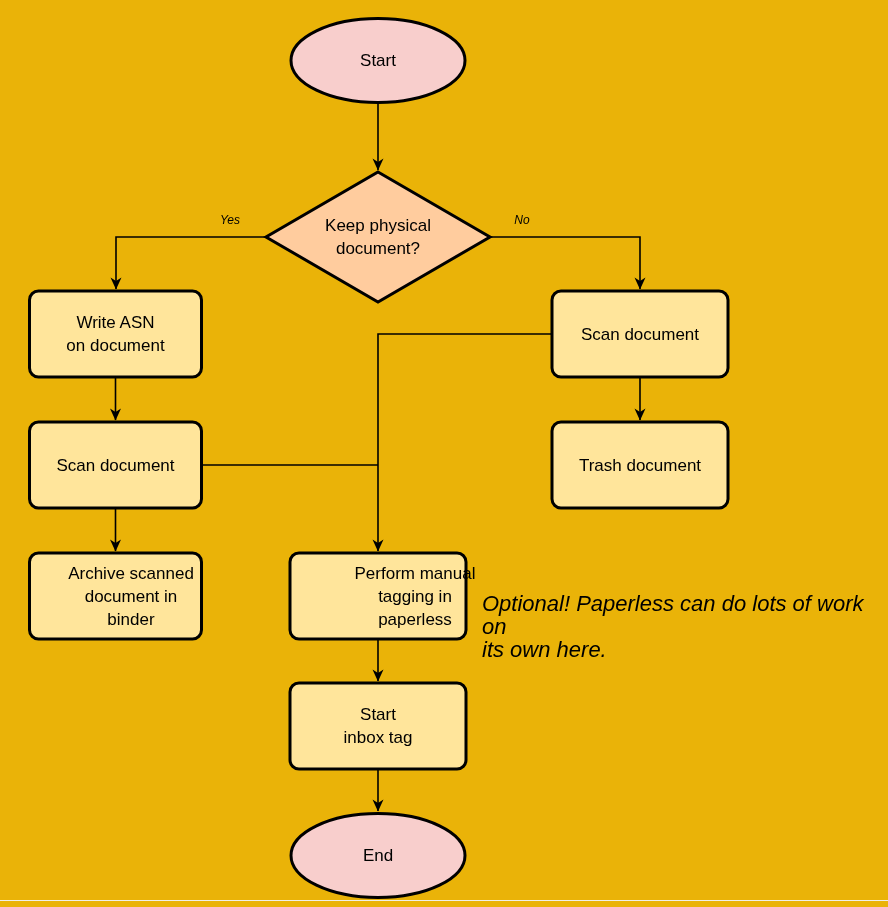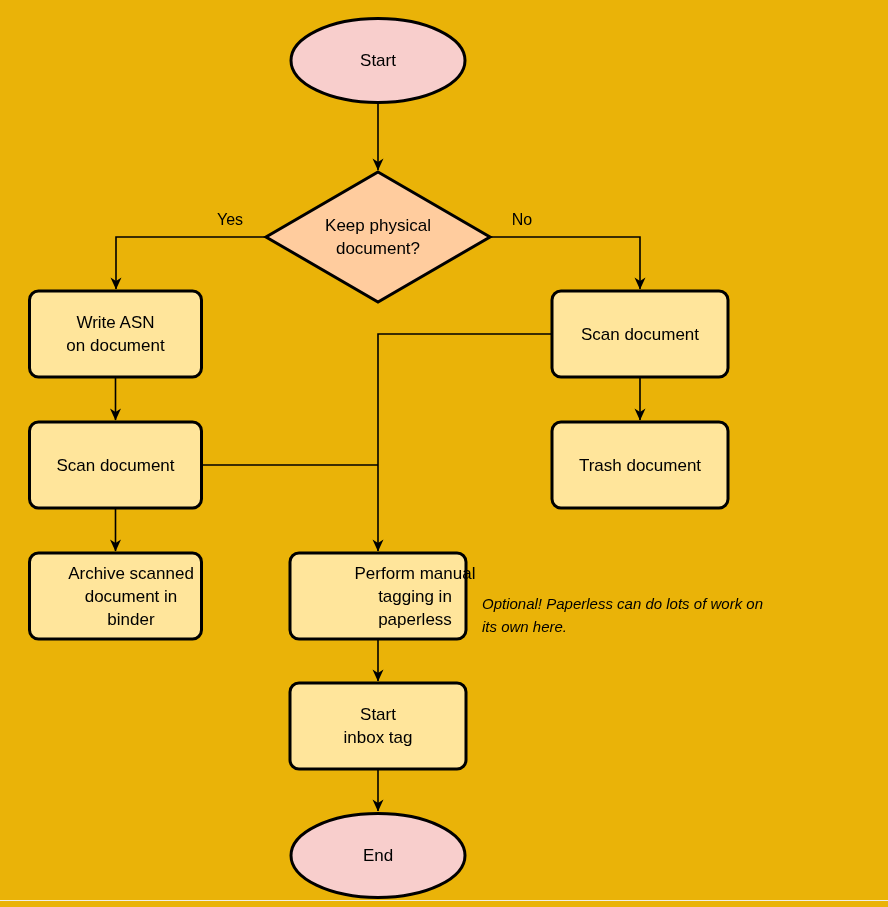--- a/index.html
+++ b/index.html
@@ -39,31 +39,32 @@
     text-align: center;
     font-size: 17px;
     line-height: 23px;
     color: #000000;
     white-space: pre-line;
     pointer-events: none;
   }
   .edge-label {
     position: absolute;
     transform: translateX(-50%);
-    font-size: 16px;
+    font-size: 12px;
     line-height: 20px;
     color: #000000;
     pointer-events: none;
+    font-style: italic;
   }
   .annotation {
     position: absolute;
     left: 482px;
     top: 592px;
     width: 400px;
-    font-size: 15px;
+    font-size: 22px;
     line-height: 23px;
     font-style: italic;
     color: #000000;
     white-space: pre-line;
     pointer-events: none;
   }
   .bottom-divider {
     position: absolute;
     left: 0;
     top: 900px;

